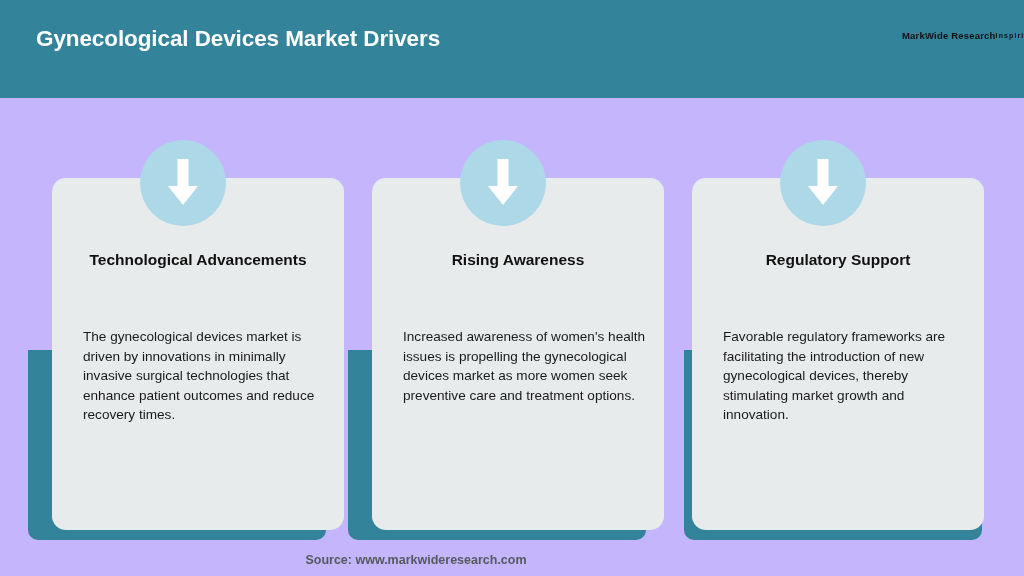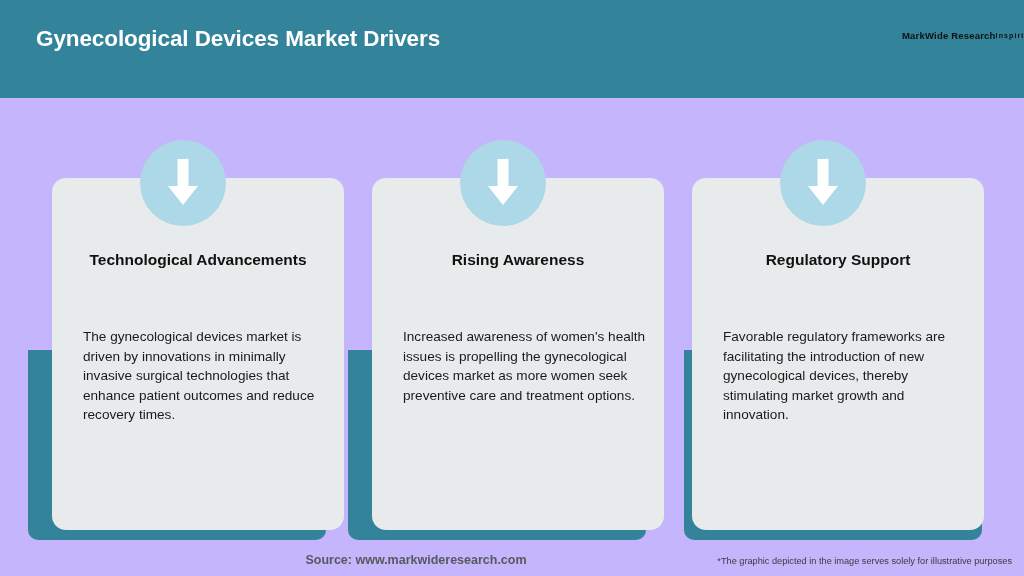--- a/index.html
+++ b/index.html
@@ -241,15 +241,14 @@
         <svg width="34" height="52" viewBox="0 0 34 52" aria-hidden="true">
           <path d="M11.5 2 L22.5 2 L22.5 29 L32 29 L17 48 L2 29 L11.5 29 Z" fill="#FFFFFF"></path>
         </svg>
       </div>
     </div>
 
   </div>
 
   <div class="footer-source">Source: www.markwideresearch.com</div>
 
-  <div class="footer-note">*The graphic depicted in the image serves solely for illustrative purposes</div>
 
 </div>
 
 </body></html>

